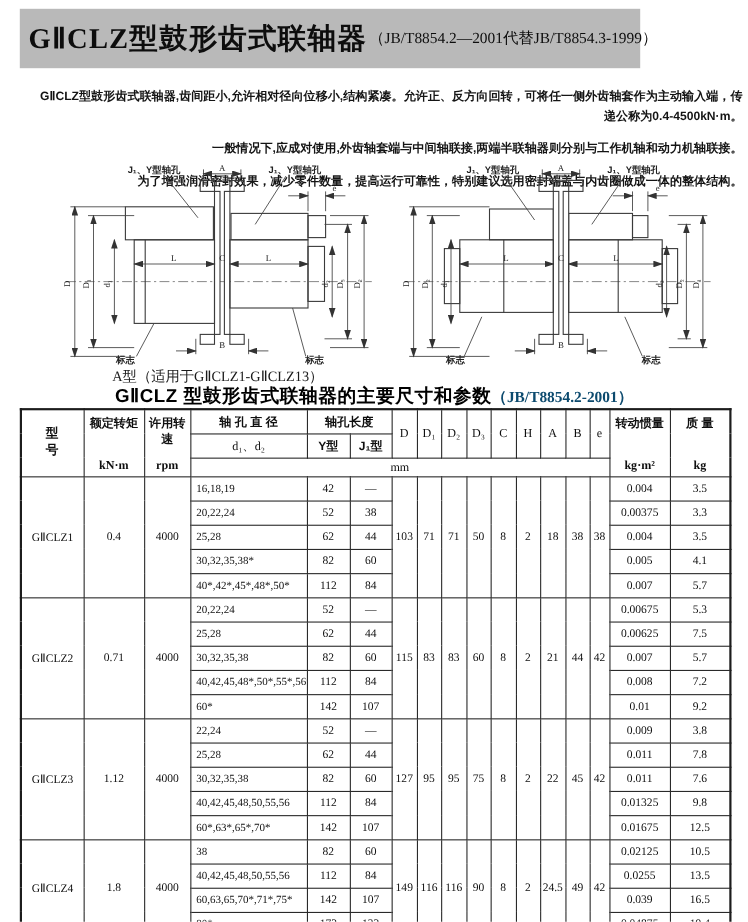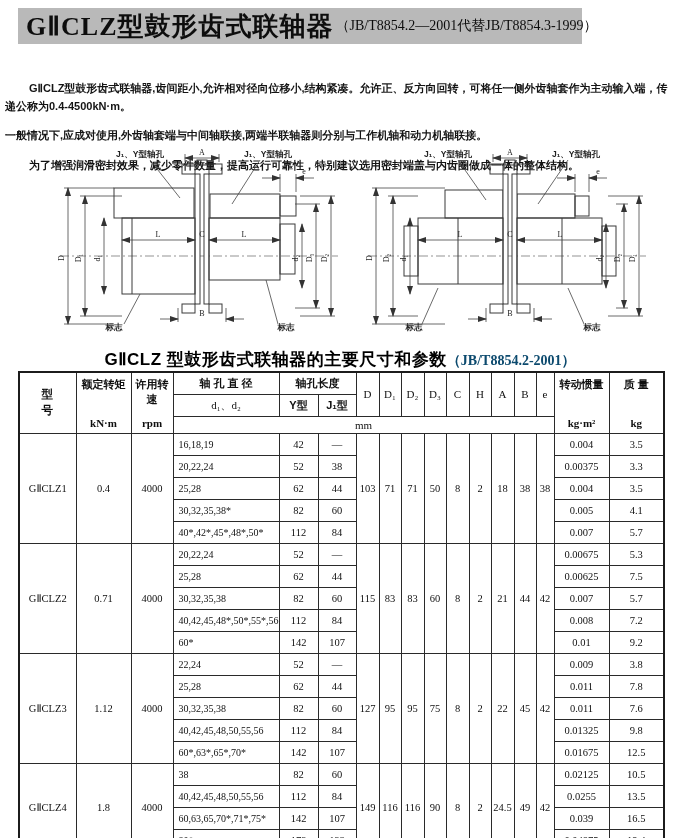--- a/index.html
+++ b/index.html
@@ -2,33 +2,33 @@
 <html><head>
 <meta charset="utf-8">
 <style>
   html,body{margin:0;padding:0;}
   body{
     width:680px;height:838px;position:relative;background:#ffffff;
     font-family:"Liberation Sans",sans-serif;color:#111;overflow:hidden;
   }
   
   .header-bar{
-    position:absolute;left:18px;top:8px;width:564px;height:36px;
+    position:absolute;left:18px;top:8px;width:564px;height:54px;
     background:#b9b9b9;display:flex;align-items:center;padding-left:8px;box-sizing:border-box;
   }
   .title-main{
     font-family:"Liberation Serif",serif;font-weight:bold;font-size:26px;
     letter-spacing:1px;color:#0d0d0d;white-space:nowrap;
   }
   .title-sub{
     font-family:"Liberation Serif",serif;font-weight:normal;font-size:14px;
     color:#0d0d0d;white-space:nowrap;margin-left:2px;
   }
   
-  .paragraphs{position:absolute;left:5px;top:80px;width:670px;}
+  .paragraphs{position:absolute;left:5px;top:80px;width:670px;text-align:right;}
   .paragraphs p{
     margin:0 0 12px 0;font-size:11px;font-weight:bold;color:#141414;line-height:1.6;
   }
   .indent{text-indent:24px;}
   
   .figures{
     position:absolute;top:148px;left:0;width:680px;box-sizing:border-box;
     display:flex;justify-content:space-between;padding:0 28px 0 52px;
   }
   .figure{display:flex;flex-direction:column;align-items:center;}
@@ -168,20 +168,21 @@
         <line class="dim" x1="108" y1="171" x2="126" y2="171" marker-end="url(#arrA)"></line>
         <line class="dim" x1="192" y1="171" x2="174" y2="171" marker-end="url(#arrA)"></line>
         <text class="dimtext" x="150" y="168" text-anchor="middle">B</text>
 
         <line class="dim" x1="72" y1="176" x2="88" y2="146"></line>
         <text class="cjk-small" x="62" y="182" text-anchor="middle">标志</text>
         <line class="dim" x1="226" y1="176" x2="214" y2="132"></line>
         <text class="cjk-small" x="234" y="182" text-anchor="middle">标志</text>
       </g>
     </svg>
+    <div class="fig-caption">A型（适用于GⅡCLZ1-GⅡCLZ13）</div>
   </div>
 
   <div class="figure">
     <svg width="292" height="184" viewBox="0 0 292 184">
       <defs>
         <pattern id="hatchB" width="5" height="5" patternTransform="rotate(45)" patternUnits="userSpaceOnUse">
           <line x1="0" y1="0" x2="0" y2="5" stroke="#555" stroke-width="0.8"></line>
         </pattern>
         <marker id="arrB" markerWidth="9" markerHeight="6" refX="8" refY="3" orient="auto-start-reverse" markerUnits="userSpaceOnUse">
           <path d="M0,0L9,3L0,6z" fill="#333"></path>

